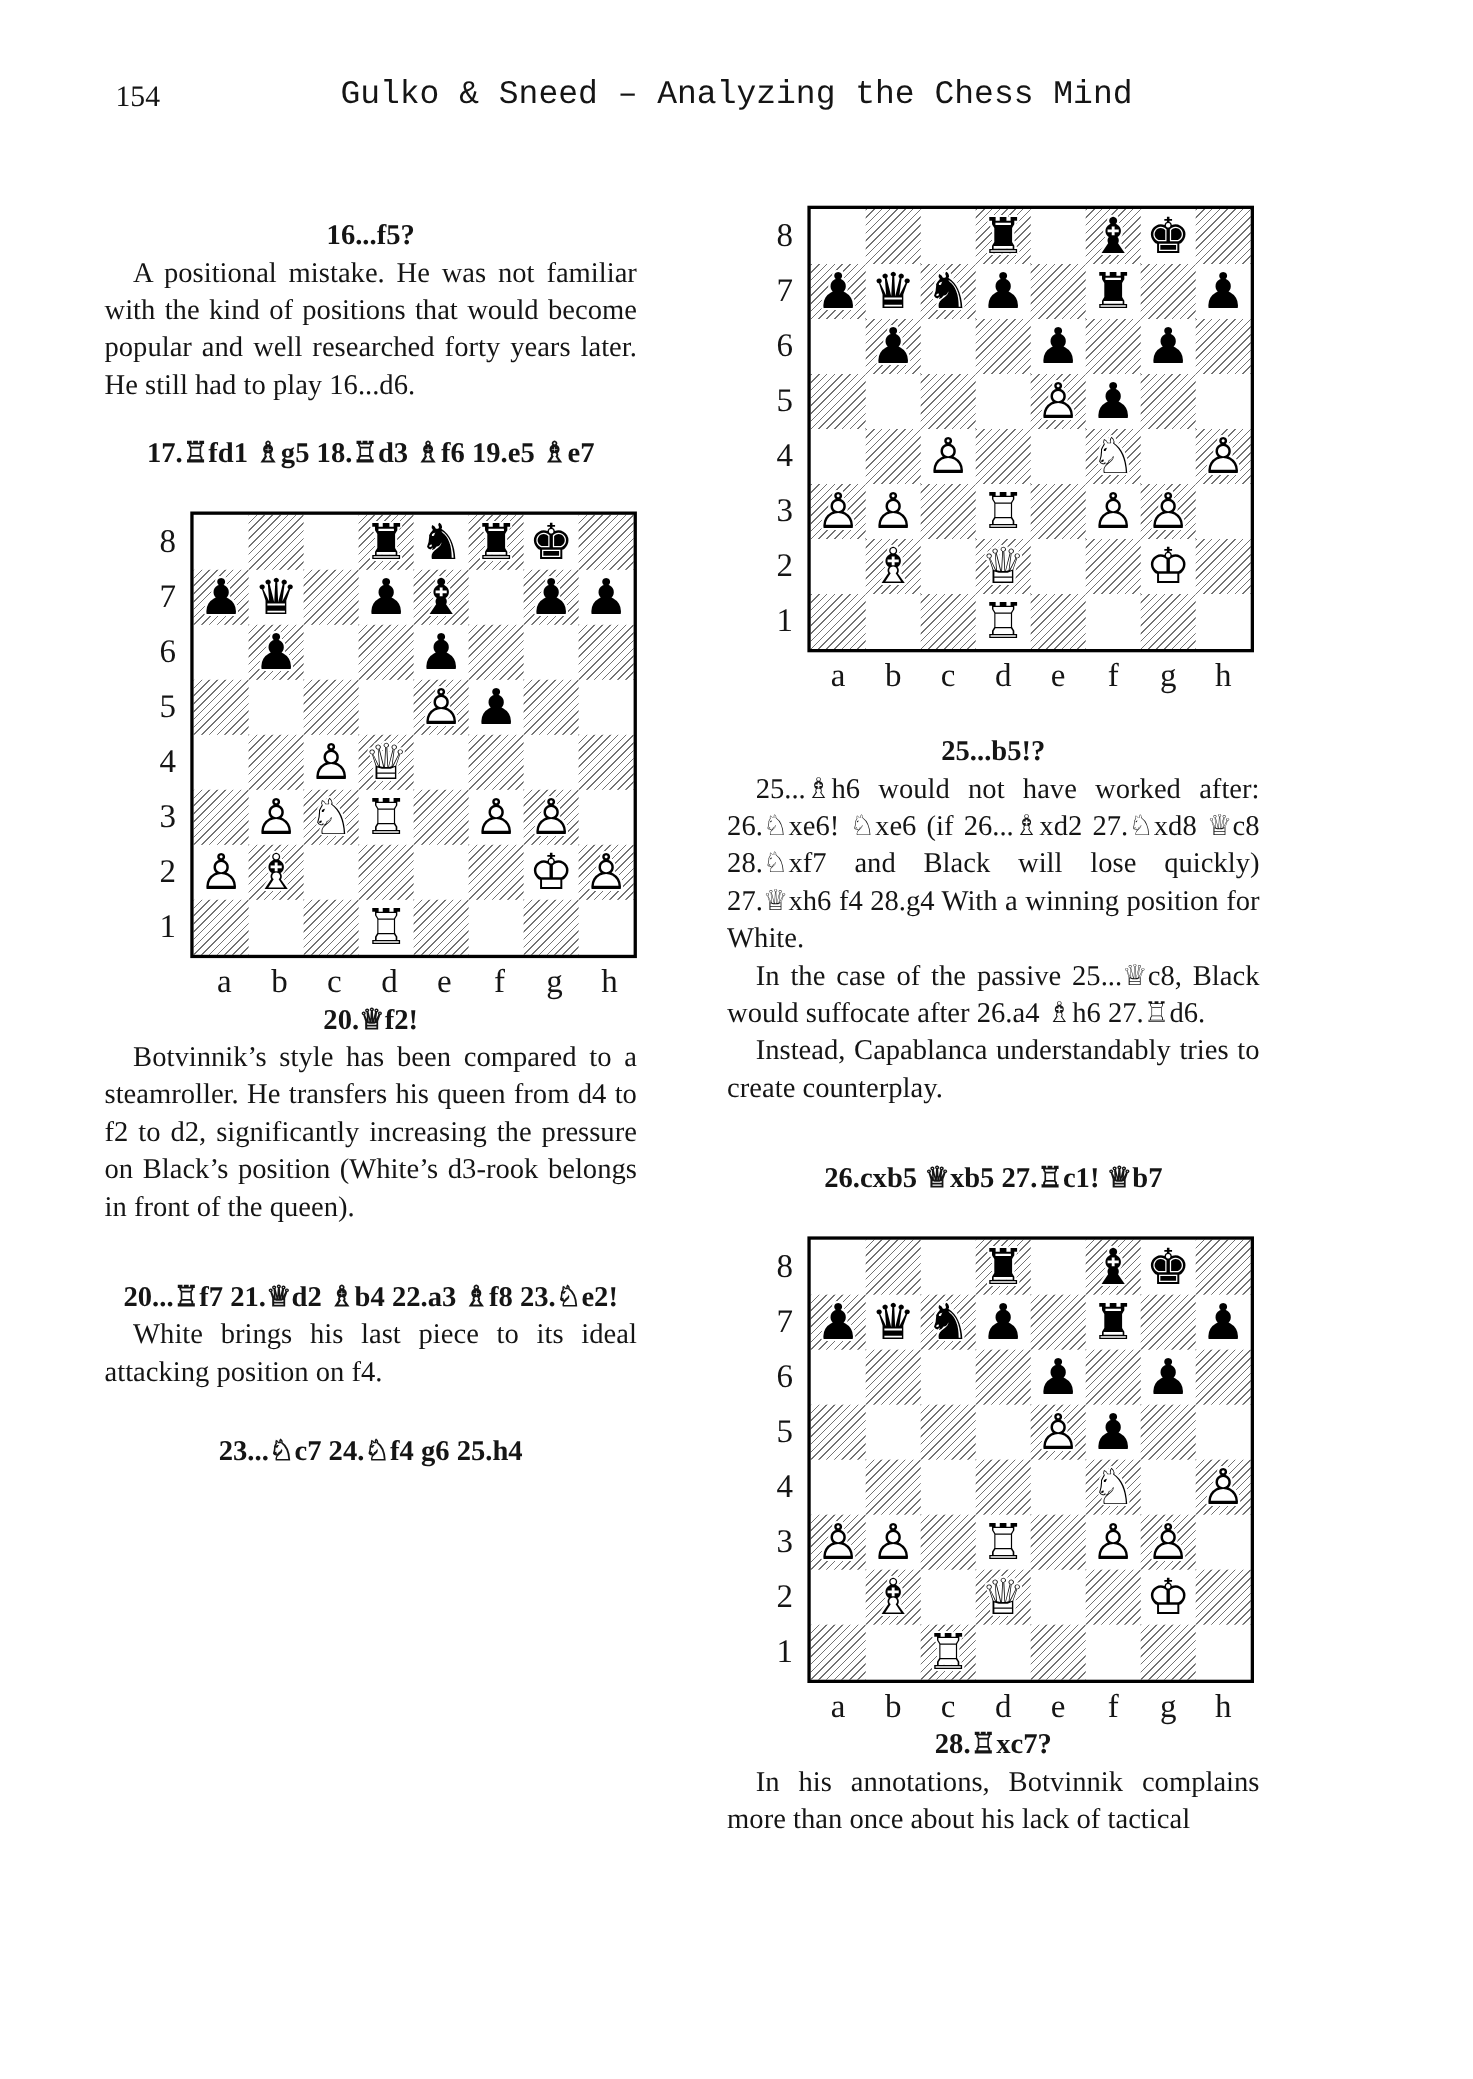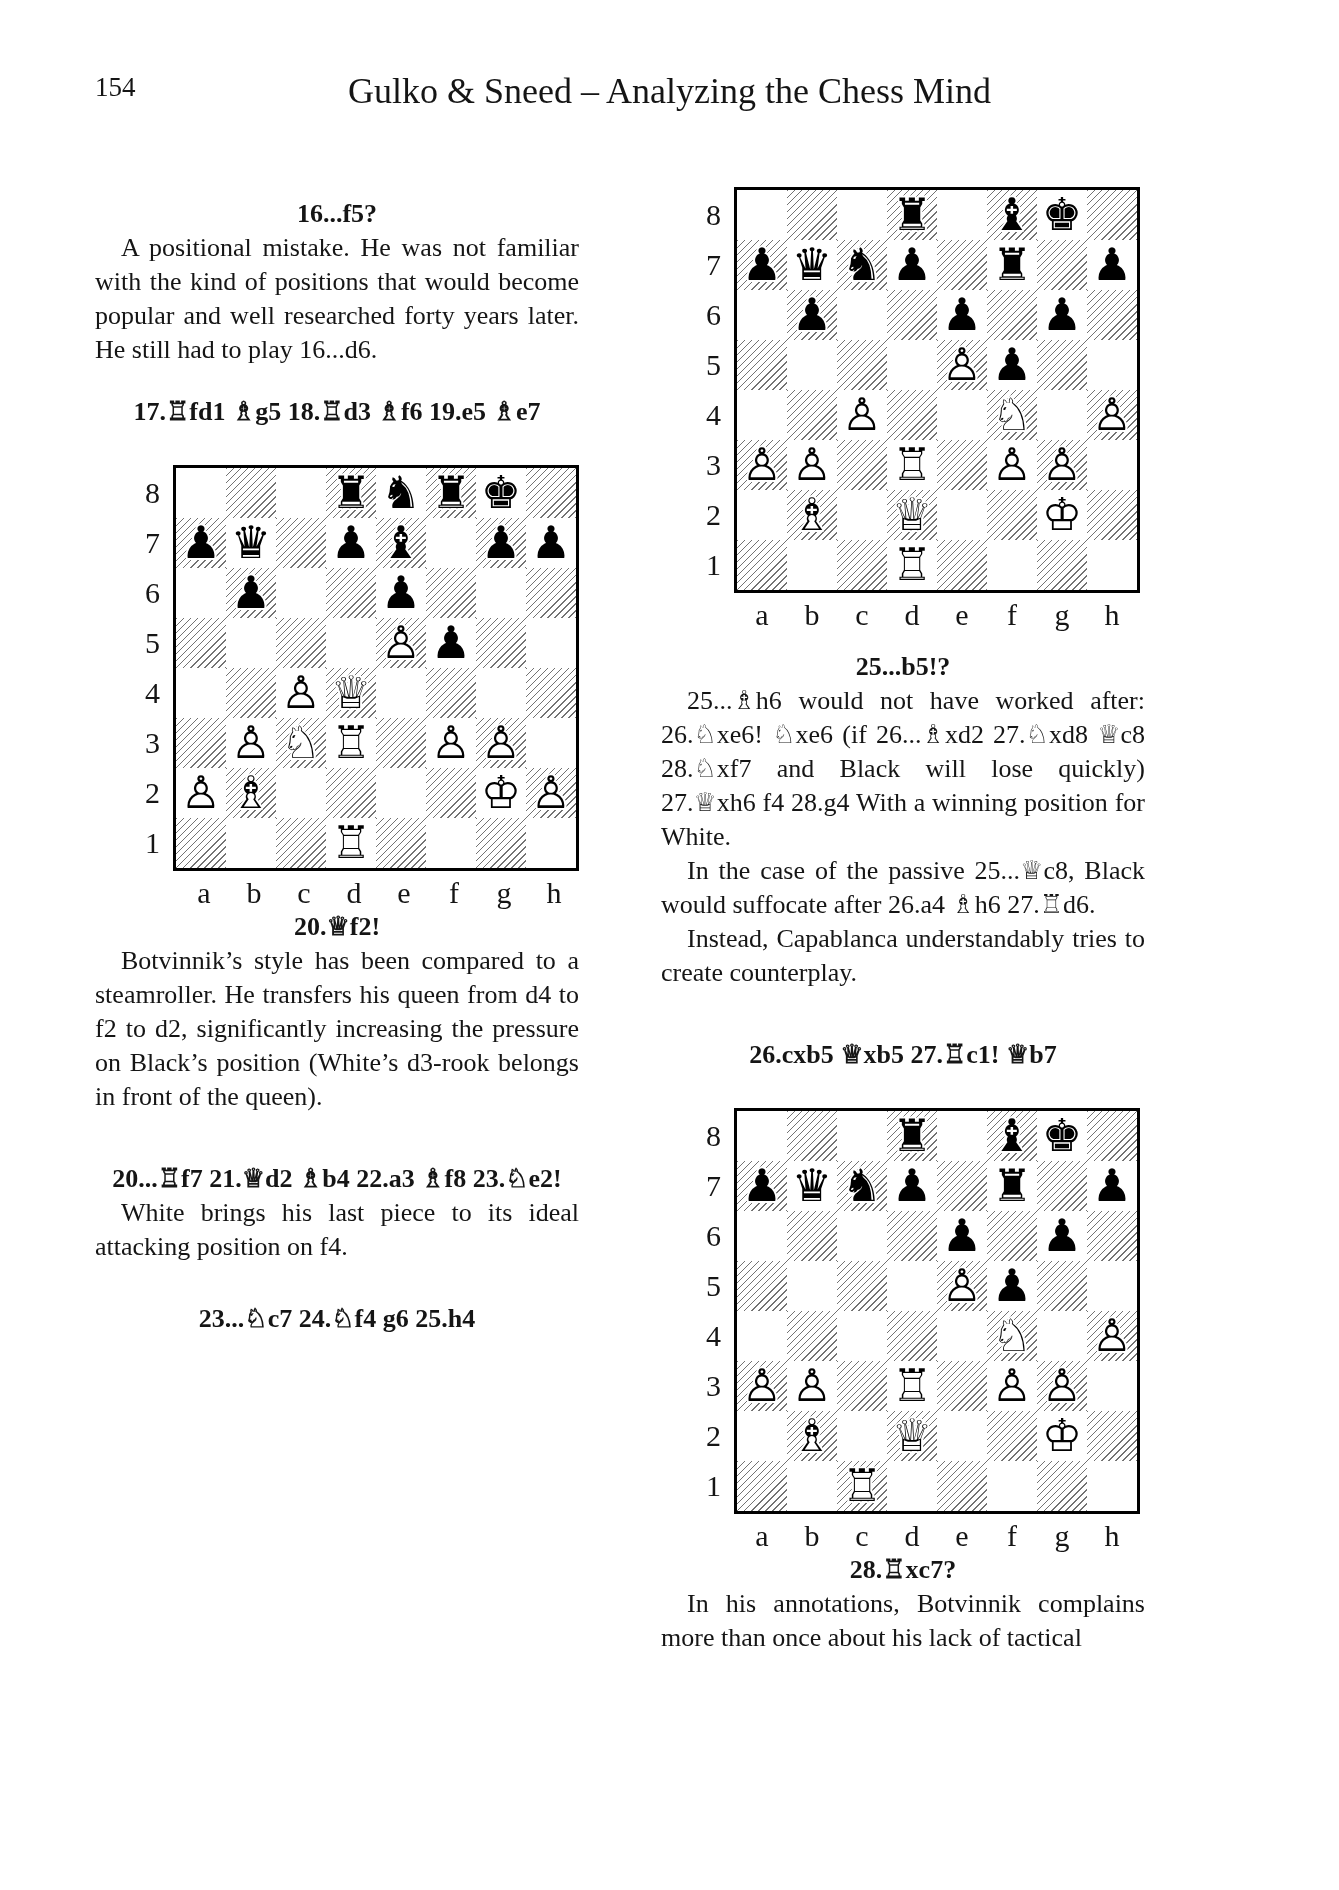--- a/index.html
+++ b/index.html
@@ -2,37 +2,37 @@
 <html><head>
 <meta charset="utf-8">
 <style>
   html,body { margin:0; padding:0; background:#e8e8e8; }
   .page {
     position:relative; width:1339px; height:1890px; background:#ffffff;
     font-family:"Liberation Serif", serif; color:#151515; margin:0 auto;
     overflow:hidden;
   }
   .pagenum {
-    position:absolute; left:95px; top:72px; font-size:27px;
+    position:absolute; left:105px; top:72px; font-size:27px;
   }
   .runhead {
-    position:absolute; left:0; top:70px; width:100%; text-align:center; font-size:36px;
+    position:absolute; left:0; top:70px; width:100%; text-align:center; font-size:30px;font-family:Liberation Mono, monospace;
   }
   .col {
     position:absolute; width:484px; font-size:26px; line-height:34px; text-align:justify;
   }
   .col-left  { left:95px;  top:197px; }
   .col-right { left:661px; top:187px; }
   .col p { margin:0; text-indent:26px; }
   .mv-head, .mv-line {
     font-weight:bold; text-align:center; white-space:nowrap;
   }
   .sp28 { margin-top:28px; }
   .sp22 { }
-  .sp18 { margin-top:18px; }
+  .sp18 { margin-top:34px; }
   .sp35 { margin-top:35px; }
   .sp36 { margin-top:48px; }
   .sp38 { margin-top:38px; }
   .sp45 { margin-top:45px; }
   .sp26 { margin-top:26px; }
 
   
   .diagram { margin-top:36px; }
   .dg-left  { margin-left:43px; }
   .dg-right { margin-left:35px; }

